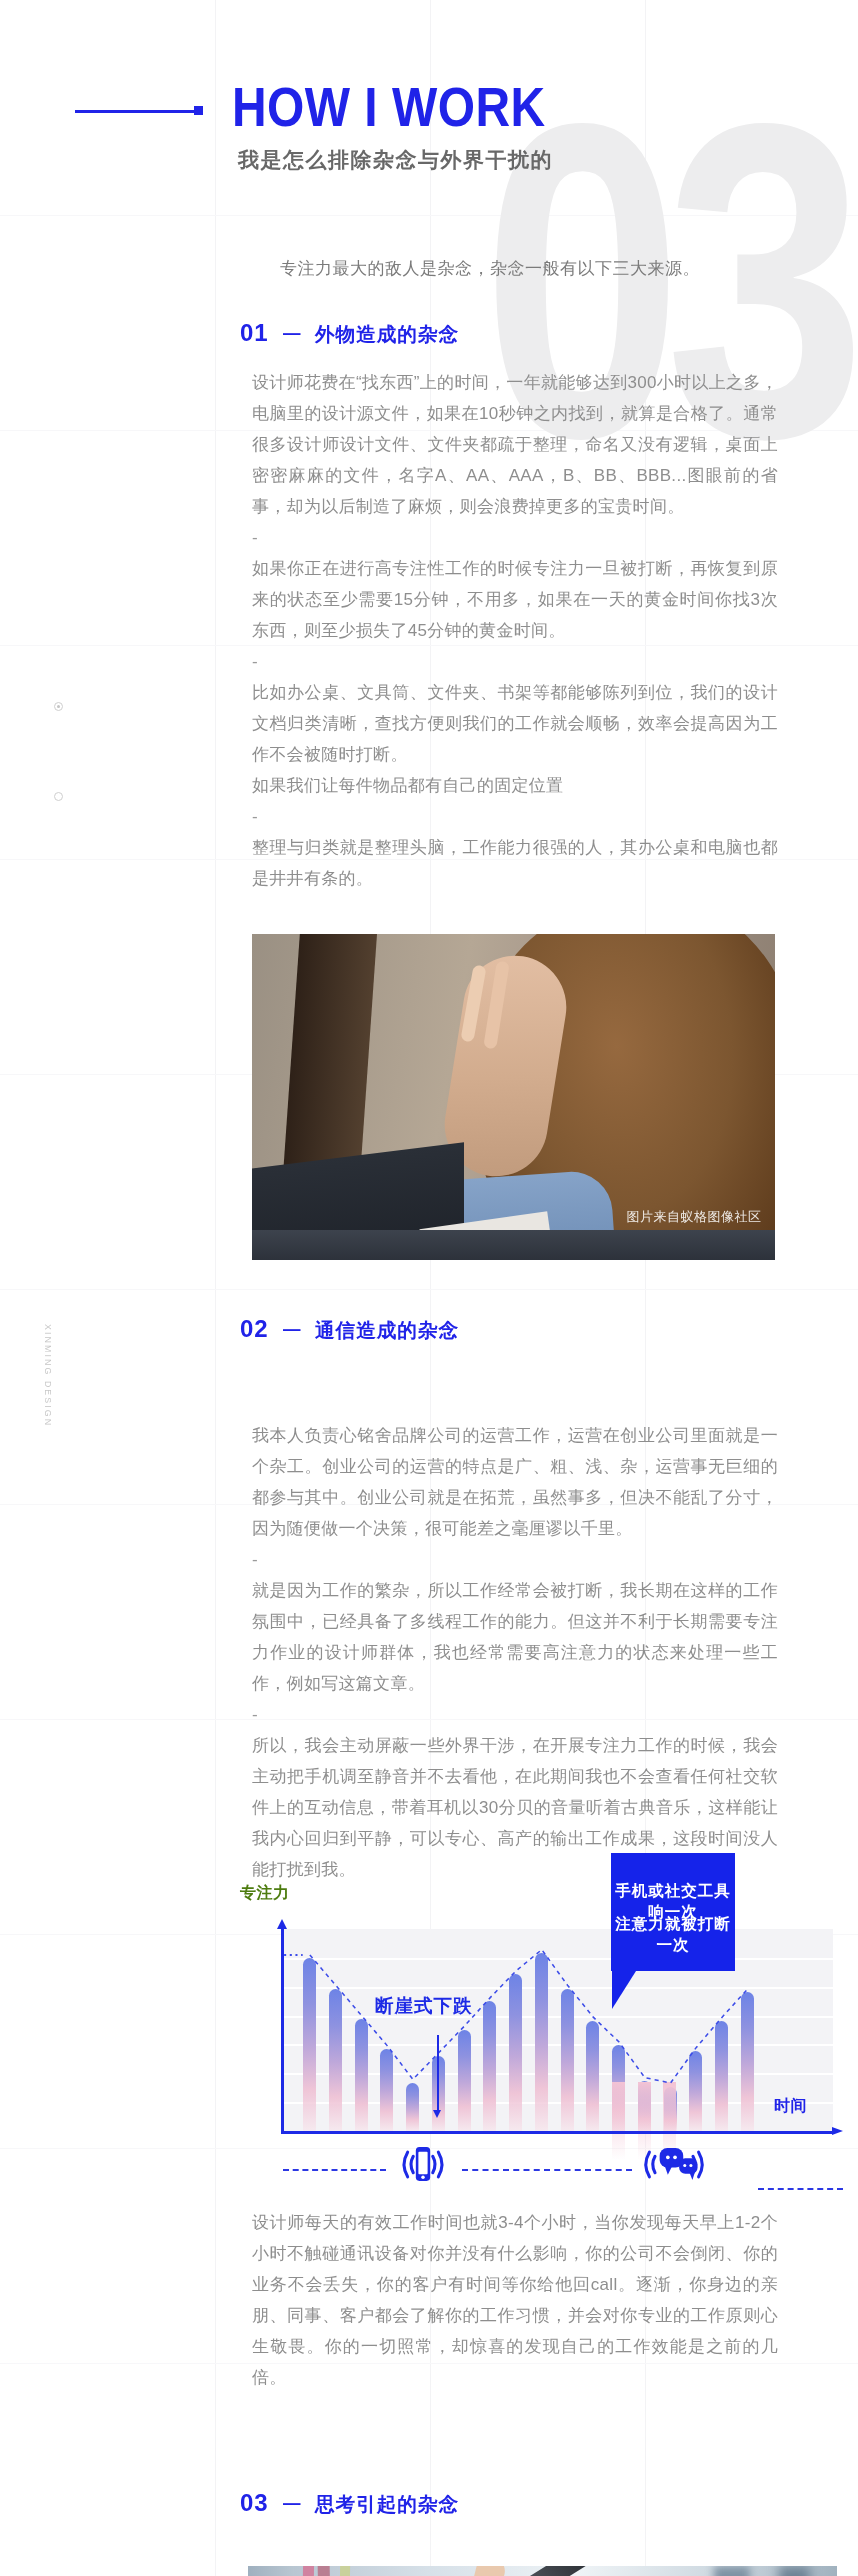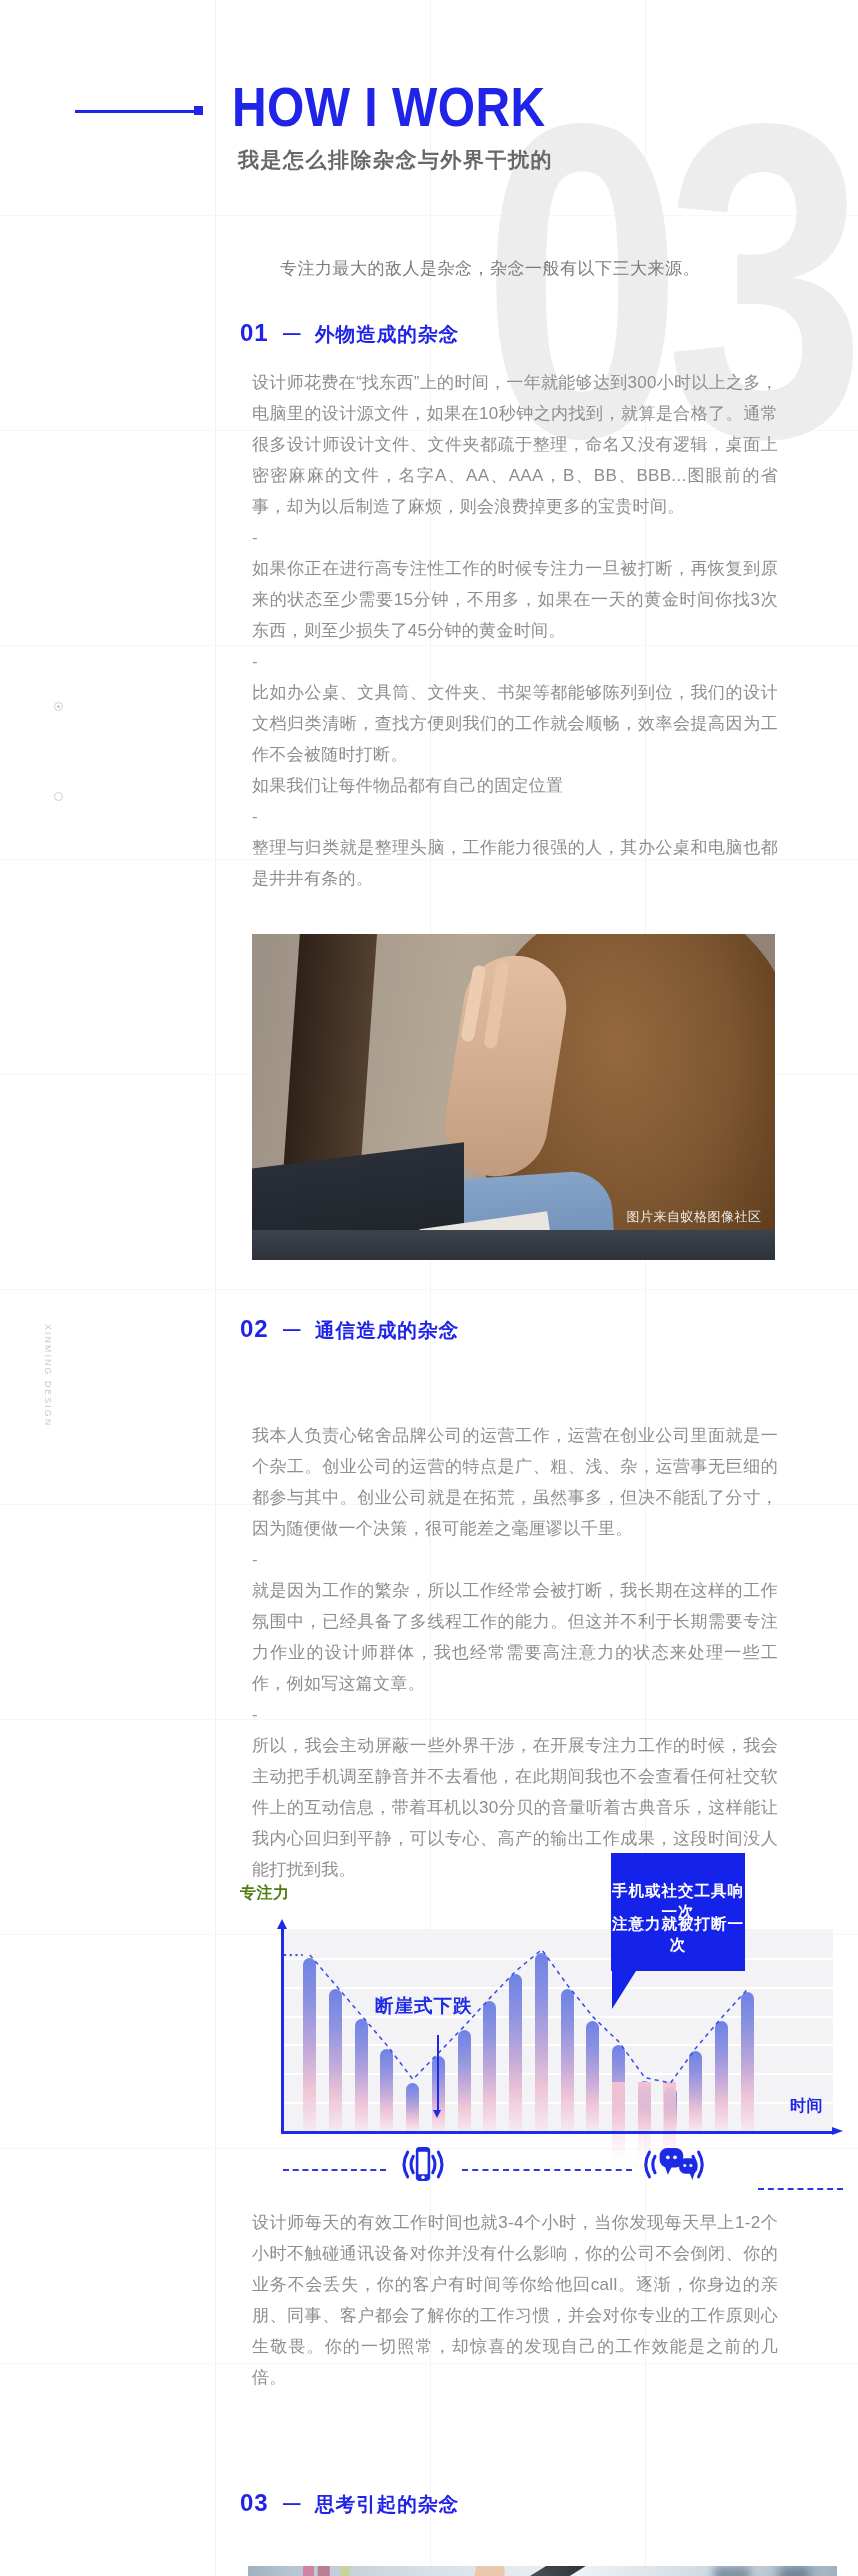--- a/index.html
+++ b/index.html
@@ -25,34 +25,34 @@
   .flow p{margin:0;font-size:17px;line-height:31px;color:#8e8e8e;letter-spacing:0.3px;text-align:justify;}
   .flow p.sep{color:#9a9a9a;}
   
   .photo{position:absolute;overflow:hidden;z-index:2;padding-left:8px;}
   .photo .cap{position:absolute;right:13.4px;font-size:13px;letter-spacing:0.5px;z-index:9;}
   .ph1-cap{bottom:34px;color:rgba(255,255,255,.88);}
   .blob{position:absolute;}
   
   .chart{position:absolute;left:240px;top:1880px;width:618px;height:361px;z-index:2;}
   .chart .ylabel{position:absolute;left:0;top:3.1px;font-size:16px;font-weight:bold;color:#4d7c0f;letter-spacing:0.5px;}
-  .chart .xlabel{position:absolute;left:550px;top:216px;font-size:16px;font-weight:bold;color:#2023e8;letter-spacing:0.5px;}
+  .chart .xlabel{position:absolute;left:534px;top:216px;font-size:16px;font-weight:bold;color:#2023e8;letter-spacing:0.5px;}
   .panel{position:absolute;left:44px;top:49px;width:549px;height:202px;background:#f3f3f6;}
   .panel .gl{position:absolute;left:0;width:100%;height:2.1px;background:#ffffff;}
   .yaxis{position:absolute;left:41px;top:49px;width:2.6px;height:203px;background:#1d2ae6;}
   .yarrow{position:absolute;left:37px;top:39px;width:0;height:0;border-left:5.2px solid transparent;border-right:5.2px solid transparent;border-bottom:10.3px solid #1d2ae6;}
   .xaxis{position:absolute;left:41px;top:251px;width:552px;height:2.6px;background:#1d2ae6;z-index:5;}
   .xarrow{position:absolute;left:592px;top:247px;width:0;height:0;border-top:4.6px solid transparent;border-bottom:4.6px solid transparent;border-left:11.3px solid #1d2ae6;z-index:5;}
   .bar{position:absolute;bottom:0;width:13.4px;border-radius:6.7px 6.7px 0 0;background:linear-gradient(180deg,#6d83e6 0%,#8e92e0 26%,#bfa8da 52%,#efc5d7 76%,rgba(250,216,227,.35) 100%);}
   .stub{position:absolute;top:202px;width:13.4px;height:78px;background:linear-gradient(180deg,#f3c3d4 0%,rgba(249,218,229,0) 100%);}
   .curve-svg{position:absolute;left:44px;top:49px;z-index:4;}
   .drop-label{position:absolute;left:135px;top:113px;font-size:18.5px;font-weight:900;color:#1d2ae6;letter-spacing:1px;z-index:6;}
   .drop-line{position:absolute;left:197px;top:155px;width:1.5px;height:76px;background:#1d2ae6;z-index:6;}
   .drop-head{position:absolute;left:193px;top:230px;width:0;height:0;border-left:4.6px solid transparent;border-right:4.6px solid transparent;border-top:8.2px solid #1d2ae6;z-index:6;}
-  .callout{position:absolute;left:371px;top:-27px;width:134px;height:118px;background:#1523ea;z-index:7;}
+  .callout{position:absolute;left:371px;top:-27px;width:124px;height:118px;background:#1523ea;z-index:7;}
   .callout .cl{position:absolute;left:0;width:100%;text-align:center;color:#fff;font-size:15.5px;font-weight:bold;letter-spacing:1px;}
   .callout .l1{top:28px;} .callout .l2{top:61px;}
   .callout-tail{position:absolute;left:372px;top:91px;width:0;height:0;border-top:38px solid #1523ea;border-right:24px solid transparent;z-index:7;}
   .dashline{position:absolute;height:0;border-top:2.1px dashed #2c38e3;}
   .icon-svg{position:absolute;z-index:6;}
   
   .v-text{position:absolute;writing-mode:vertical-rl;text-orientation:mixed;font-size:8.8px;color:#c7c7c7;letter-spacing:2.1px;z-index:2;}
   .rail-circle{position:absolute;width:7.2px;height:7.2px;border:1px solid #cfcfcf;border-radius:50%;z-index:2;}
   .rail-circle.dot::after{content:"";position:absolute;left:2.1px;top:2.1px;width:3.1px;height:3.1px;border-radius:50%;background:#c4c4c4;}
 </style>

